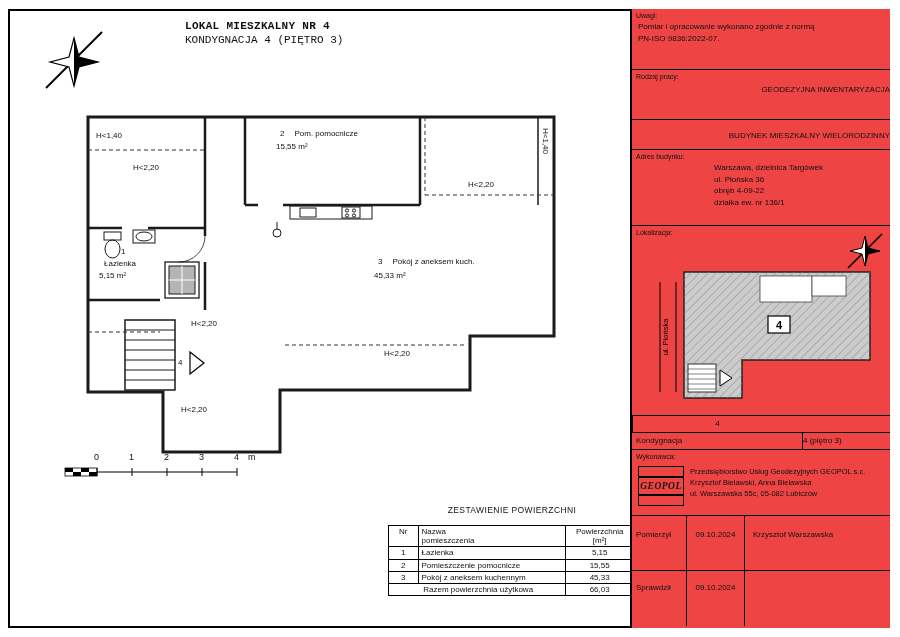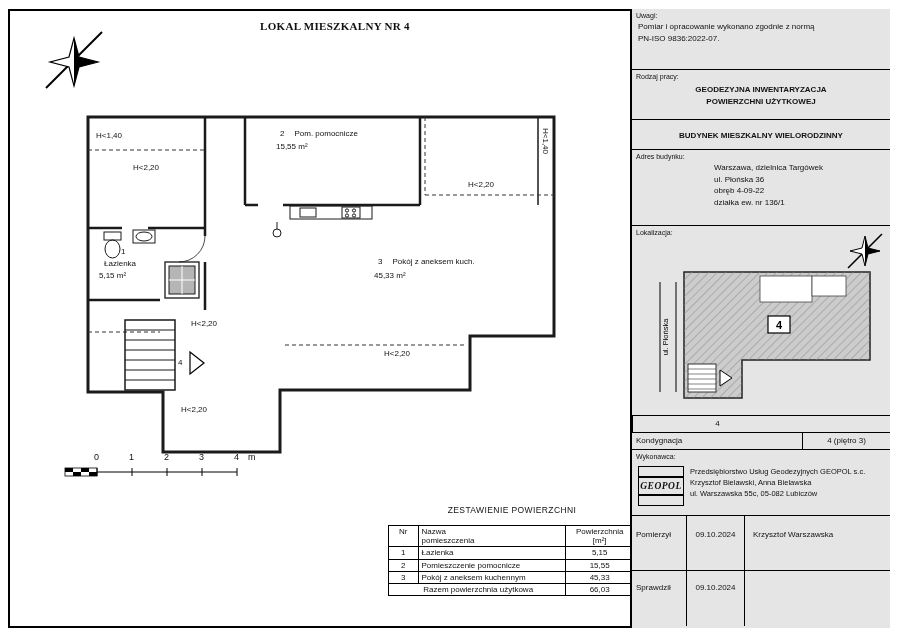--- a/index.html
+++ b/index.html
@@ -2,64 +2,65 @@
 <html><head>
 <meta charset="utf-8">
 <style>
   html,body{margin:0;padding:0}
   body{width:900px;height:637px;position:relative;background:#fff;
        font-family:"Liberation Sans",sans-serif;color:#111;overflow:hidden}
   .abs{position:absolute}
   .sheet{position:absolute;left:8px;top:9px;width:882px;height:619px;
          border:2px solid #000;box-sizing:border-box}
   
-  .title-block{position:absolute;left:185px;top:20px;width:300px;text-align:center;
-               font-family:Liberation Serif, serif}
+  .title-block{position:absolute;left:185px;top:20px;width:300px;
+               font-family:Liberation Mono, monospace}
   .title-l1{font-size:11px;font-weight:bold;letter-spacing:.3px}
   .title-l2{font-size:11px;margin-top:2px}
   .lbl{position:absolute;font-size:8px;white-space:nowrap;color:#111}
   .lbl-row{display:flex;gap:10px}
   .rot90{transform:rotate(90deg);transform-origin:left top}
   .tick{position:absolute;font-size:9px}
   
   .tbl-wrap{position:absolute;left:388px;top:505px;width:248px}
   .tbl-title{text-align:center;font-size:8.5px;letter-spacing:.4px;margin-bottom:10px}
   table.area{border-collapse:collapse;width:246px;font-size:8px}
   table.area td,table.area th{border:1px solid #000;padding:1px 3px;font-weight:normal;
     line-height:1.15;vertical-align:top}
   .c-nr{width:24px;text-align:center}
   .c-name{width:150px;text-align:left}
   .c-area{width:62px;text-align:center}
   
   .panel{position:absolute;left:630px;top:9px;width:260px;height:619px;
-         border-left:2px solid #000;box-sizing:border-box;background:#e5e5e5}
+         border-left:2px solid #000;box-sizing:border-box;background:#ef4444}
   .pbox{position:absolute;left:0;width:100%;border-bottom:1.5px solid #000;
         box-sizing:border-box;overflow:hidden}
   .tag{font-size:7px;padding:3px 0 0 4px}
-  .ctr{text-align:center;font-weight:bold;font-size:8px;line-height:12px}
+  .ctr{text-align:right;font-weight:normal;font-size:8px;line-height:12px}
   .lines8{font-size:8px;line-height:11.5px;padding-left:6px;padding-top:2px}
   .adr{font-size:8px;line-height:11.5px;padding-left:82px;padding-top:2px}
   .prow{display:grid;height:100%}
   .prow>div{box-sizing:border-box;font-size:8px}
   .cell-b{border-left:1px solid #000}
   .logo-box{position:absolute;left:6px;top:16px;width:46px;height:40px;
             border:1.2px solid #000;box-sizing:border-box;display:flex;
             align-items:center;justify-content:center}
   .logo-inner{border-top:2px solid #000;border-bottom:2px solid #000;
               font-family:"Liberation Serif",serif;font-style:italic;font-weight:bold;
               font-size:9.5px;padding:3px 2px;letter-spacing:.5px}
   .wyk-lines{position:absolute;left:58px;top:16px;font-size:7.5px;line-height:11px}
 </style>
 </head>
 <body>
 
 <div class="sheet"></div>
 
 <div class="title-block">
   <div class="title-l1">LOKAL MIESZKALNY NR 4</div>
+  <div class="title-l2">KONDYGNACJA 4 (PIĘTRO 3)</div>
 </div>
 
 <svg class="abs" style="left:36px;top:24px" width="76" height="76" viewBox="0 0 76 76">
   <line x1="10" y1="64" x2="66" y2="8" stroke="#000" stroke-width="2"></line>
   <polygon points="38,14 43,33 62,38 43,43 38,62 33,43 14,38 33,33" fill="#fff" stroke="#000" stroke-width="1.2"></polygon>
   <polygon points="38,14 43,33 62,38 43,43 38,62" fill="#000"></polygon>
 </svg>
 
 <svg class="abs" style="left:0;top:0" width="630" height="500" viewBox="0 0 630 500">
   <g stroke="#1a1a1a" fill="none">
@@ -197,21 +198,20 @@
     <div class="lines8">
       <div>Pomiar i opracowanie wykonano zgodnie z normą</div>
       <div>PN-ISO 9836:2022-07.</div>
     </div>
   </div>
 
   <div class="pbox" style="top:61px;height:50px">
     <div class="tag">Rodzaj pracy:</div>
     <div class="ctr" style="margin-top:4px">
       <div>GEODEZYJNA INWENTARYZACJA</div>
-      <div>POWIERZCHNI UŻYTKOWEJ</div>
     </div>
   </div>
 
   <div class="pbox" style="top:111px;height:30px">
     <div class="ctr" style="padding-top:10px">BUDYNEK MIESZKALNY WIELORODZINNY</div>
   </div>
 
   <div class="pbox" style="top:141px;height:76px">
     <div class="tag">Adres budynku:</div>
     <div class="adr">
@@ -256,21 +256,21 @@
 
   <div class="pbox" style="top:407px;height:17px">
     <div class="prow" style="grid-template-columns:170px 1fr">
       <div class="cell-b" style="padding-top:3px;text-align:center">4</div>
     </div>
   </div>
 
   <div class="pbox" style="top:424px;height:17px">
     <div class="prow" style="grid-template-columns:170px 1fr">
       <div style="padding:3px 0 0 4px">Kondygnacja</div>
-      <div class="cell-b" style="padding-top:3px;text-align:center">4 (piętro 3)</div>
+      <div class="cell-b" style="padding-top:3px;">4 (piętro 3)</div>
     </div>
   </div>
 
   <div class="pbox" style="top:441px;height:66px">
     <div class="tag">Wykonawca:</div>
     <div class="logo-box">
       <div class="logo-inner">GEOPOL</div>
     </div>
     <div class="wyk-lines">
       <div>Przedsiębiorstwo Usług Geodezyjnych GEOPOL s.c.</div>

